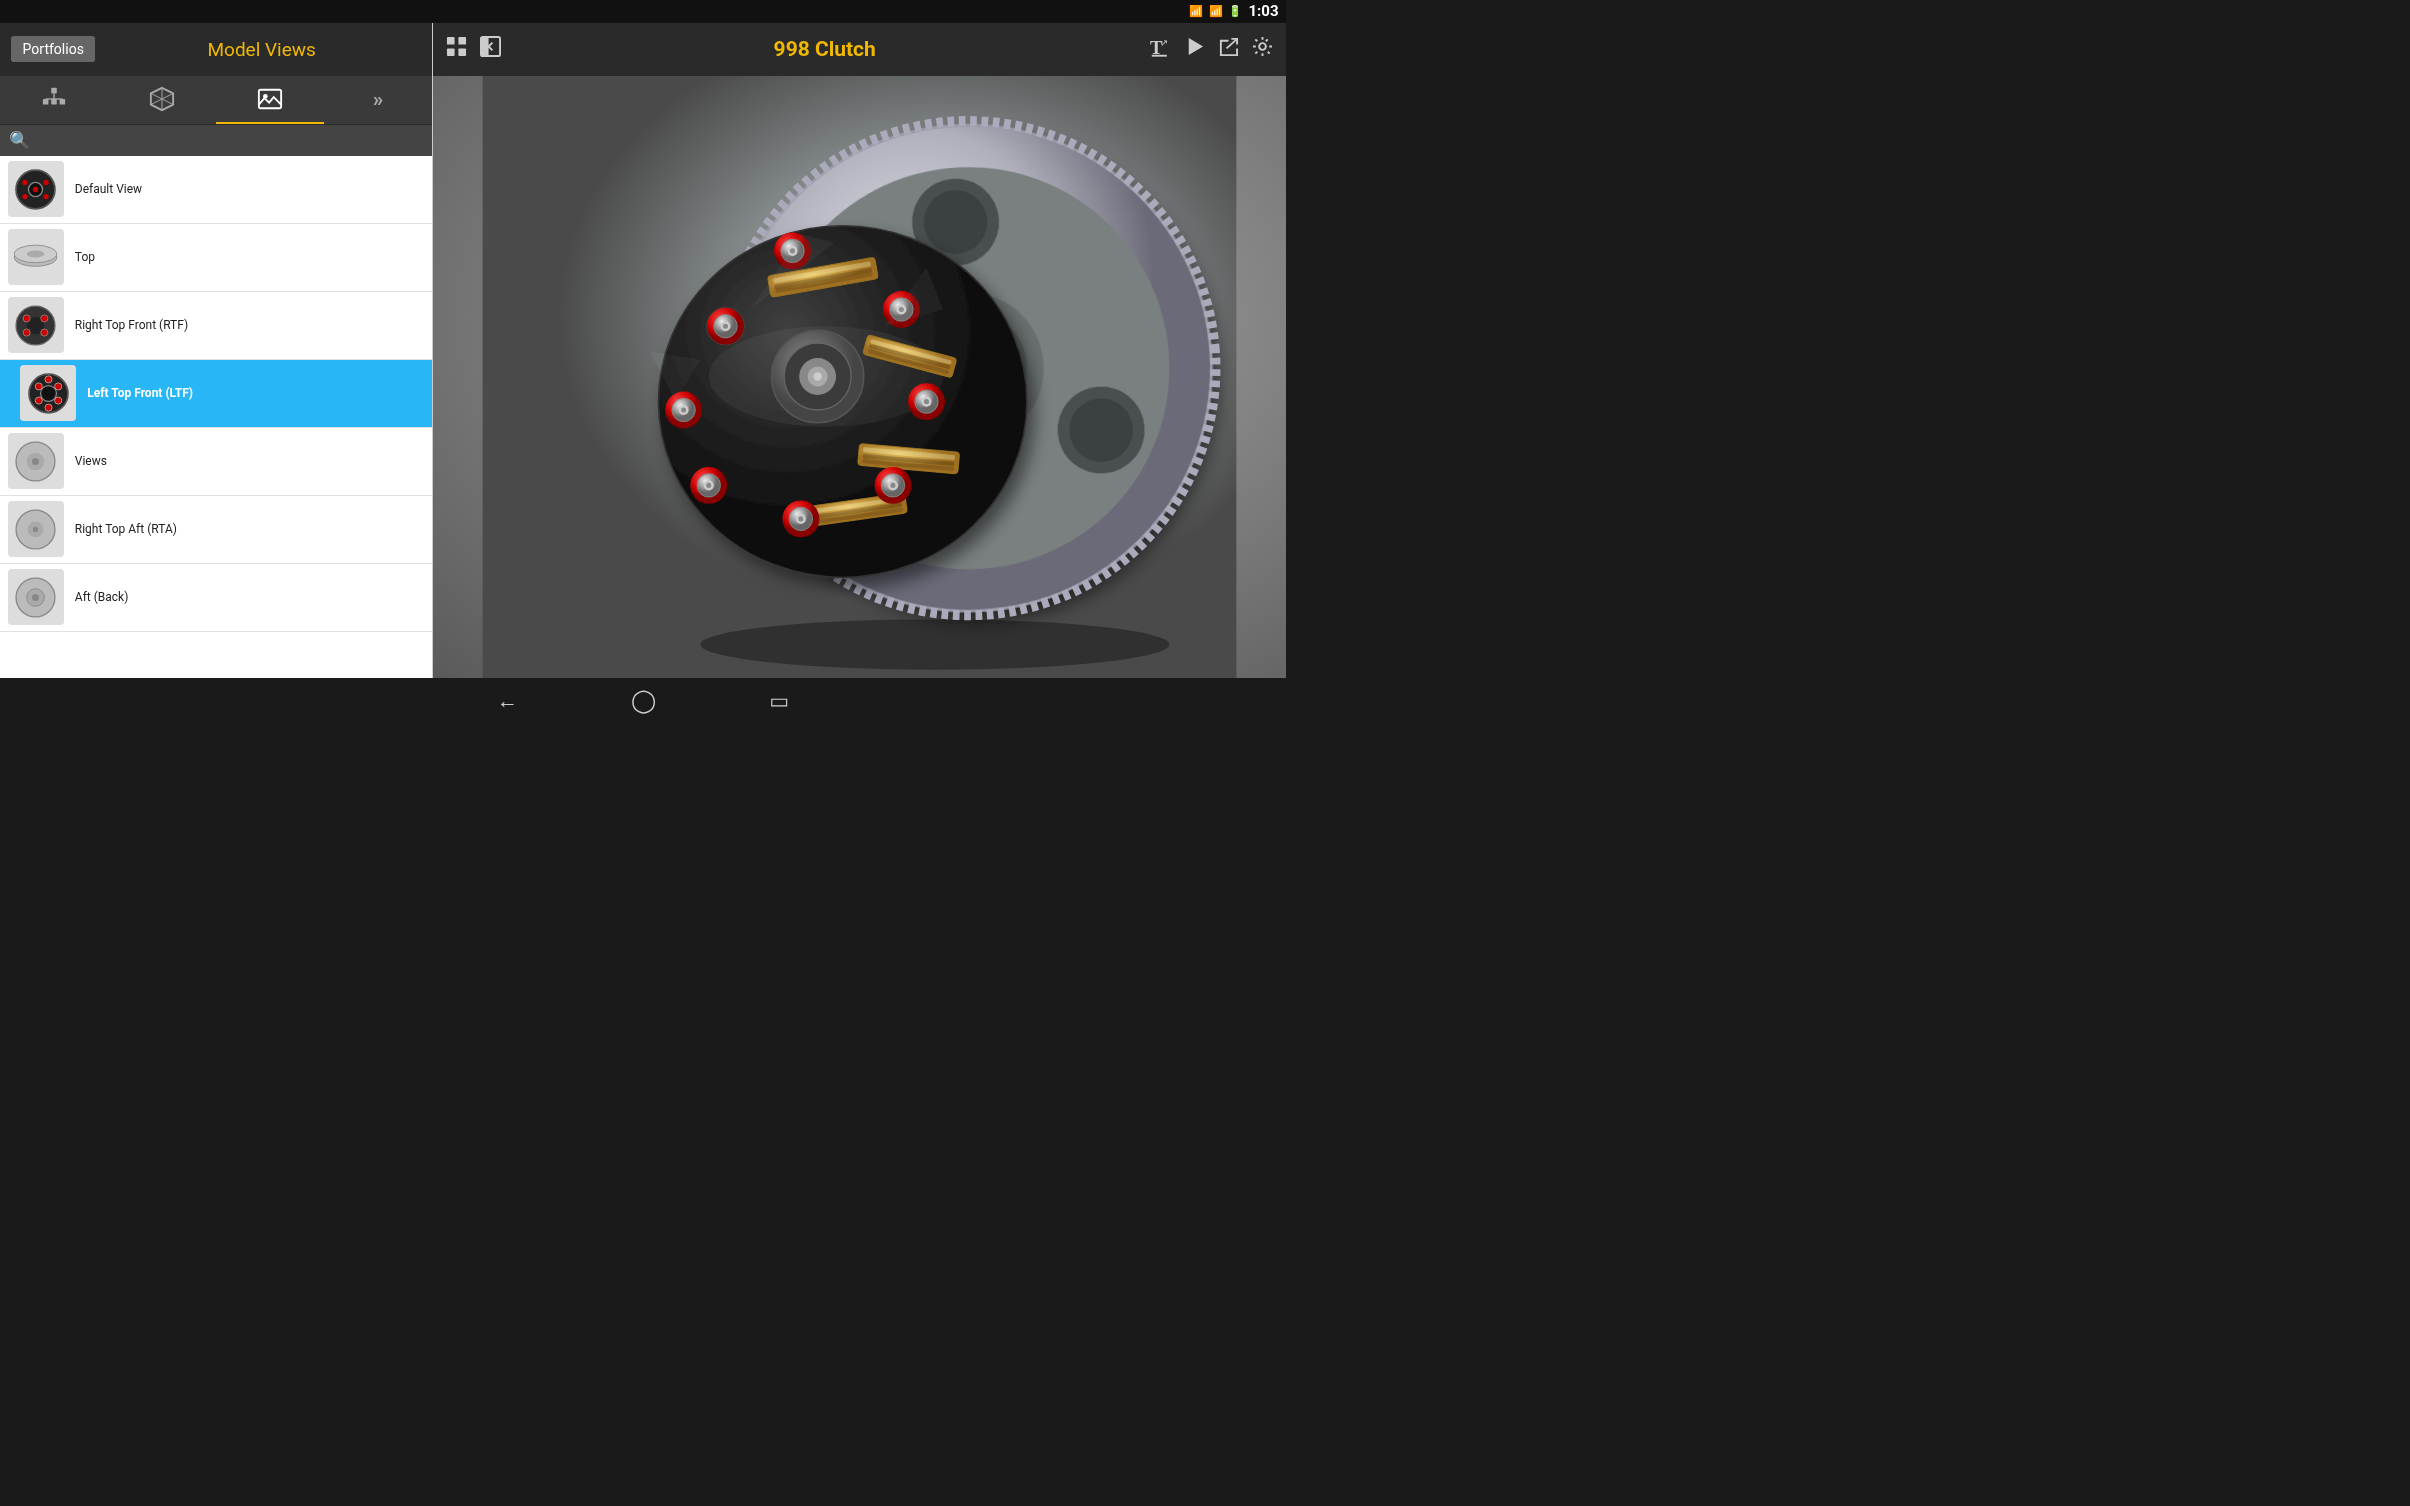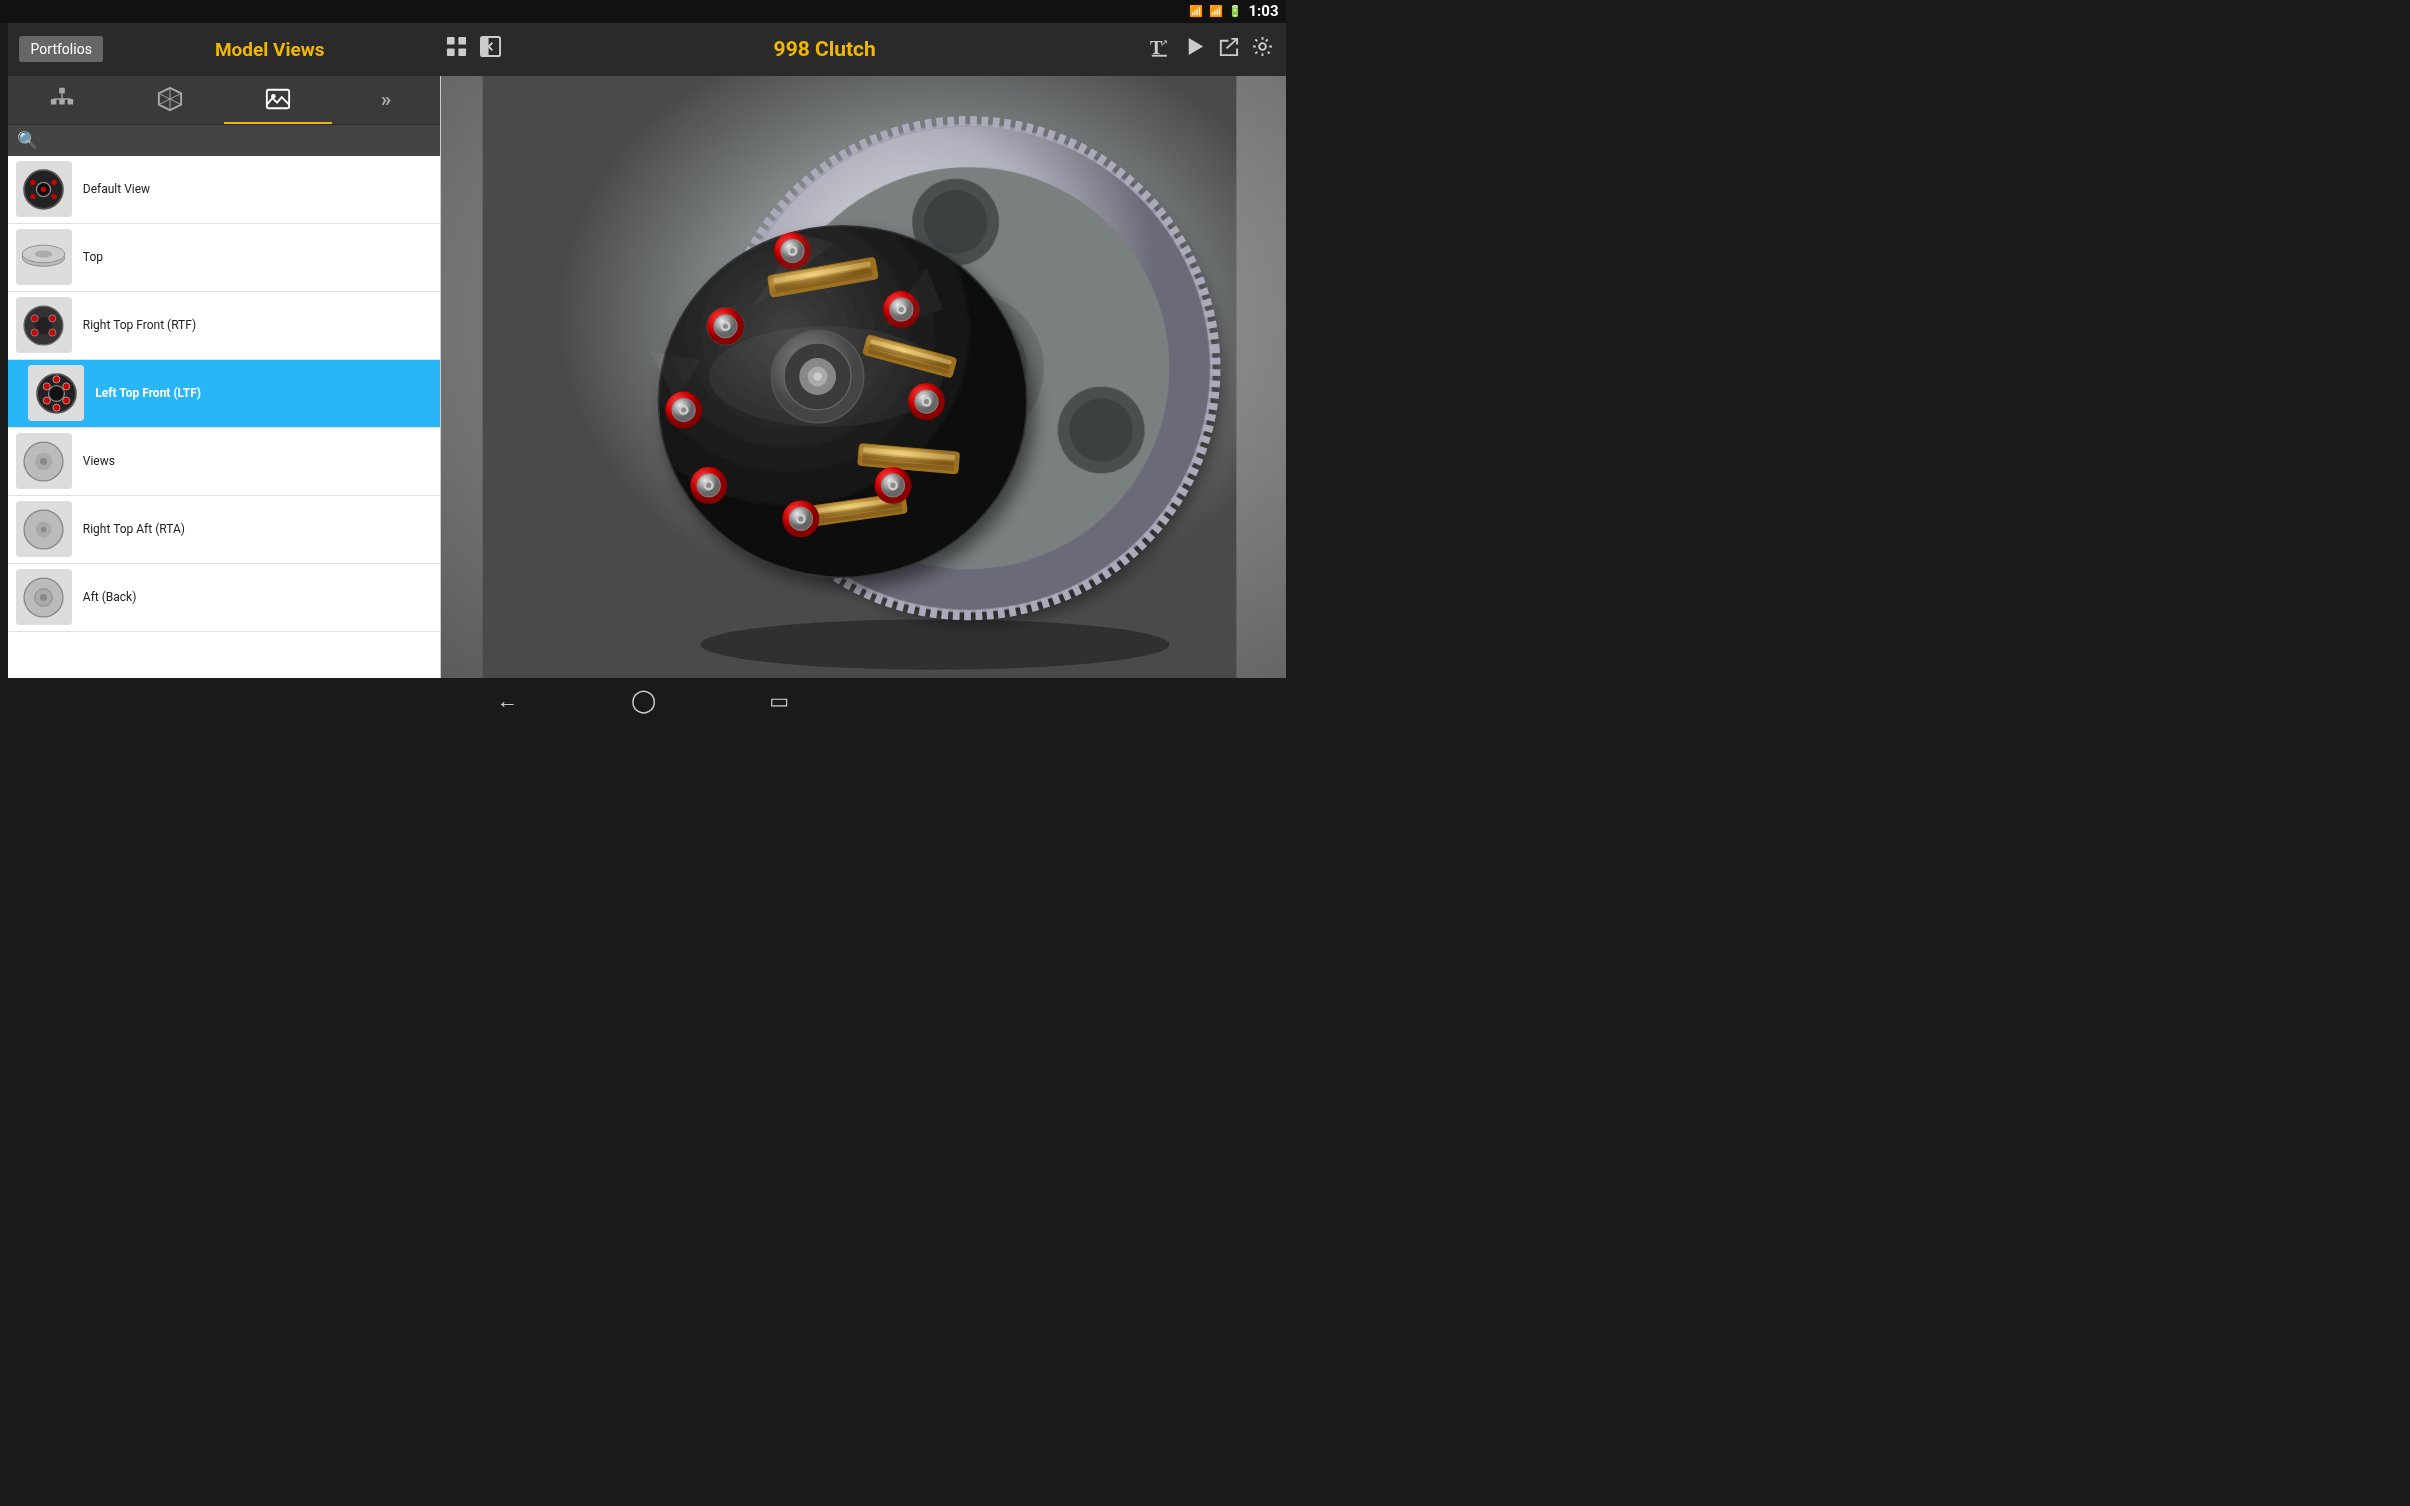--- a/index.html
+++ b/index.html
@@ -26,21 +26,21 @@
       gap: 5.6px;
       z-index: 100;
     }
     .status-icon { color: #fff; font-size: 11.3px; }
     .status-time { color: #fff; font-size: 15px; font-weight: bold; }
 
     
     #left-panel {
       position: absolute;
       top: 22.6px;
-      left: 8px;
+      left: 0;
       width: 433px;
       bottom: 45px;
       background: #f5f5f5;
       display: flex;
       flex-direction: column;
       z-index: 50;
       border-right: 0.9px solid #ccc;
     }
 
     
@@ -56,21 +56,21 @@
       color: #fff;
       font-size: 14px;
       background: #666;
       padding: 4.7px 11.3px;
       border-radius: 2.8px;
       cursor: pointer;
     }
     #model-views-label {
       color: #f0b800;
       font-size: 19px;
-      font-weight: bold;
+      font-weight: normal;
       flex: 1;
       text-align: center;
     }
 
     
     #tab-row {
       display: flex;
       background: #3a3a3a;
       height: 49px;
       border-bottom: 1.9px solid #2a2a2a;

